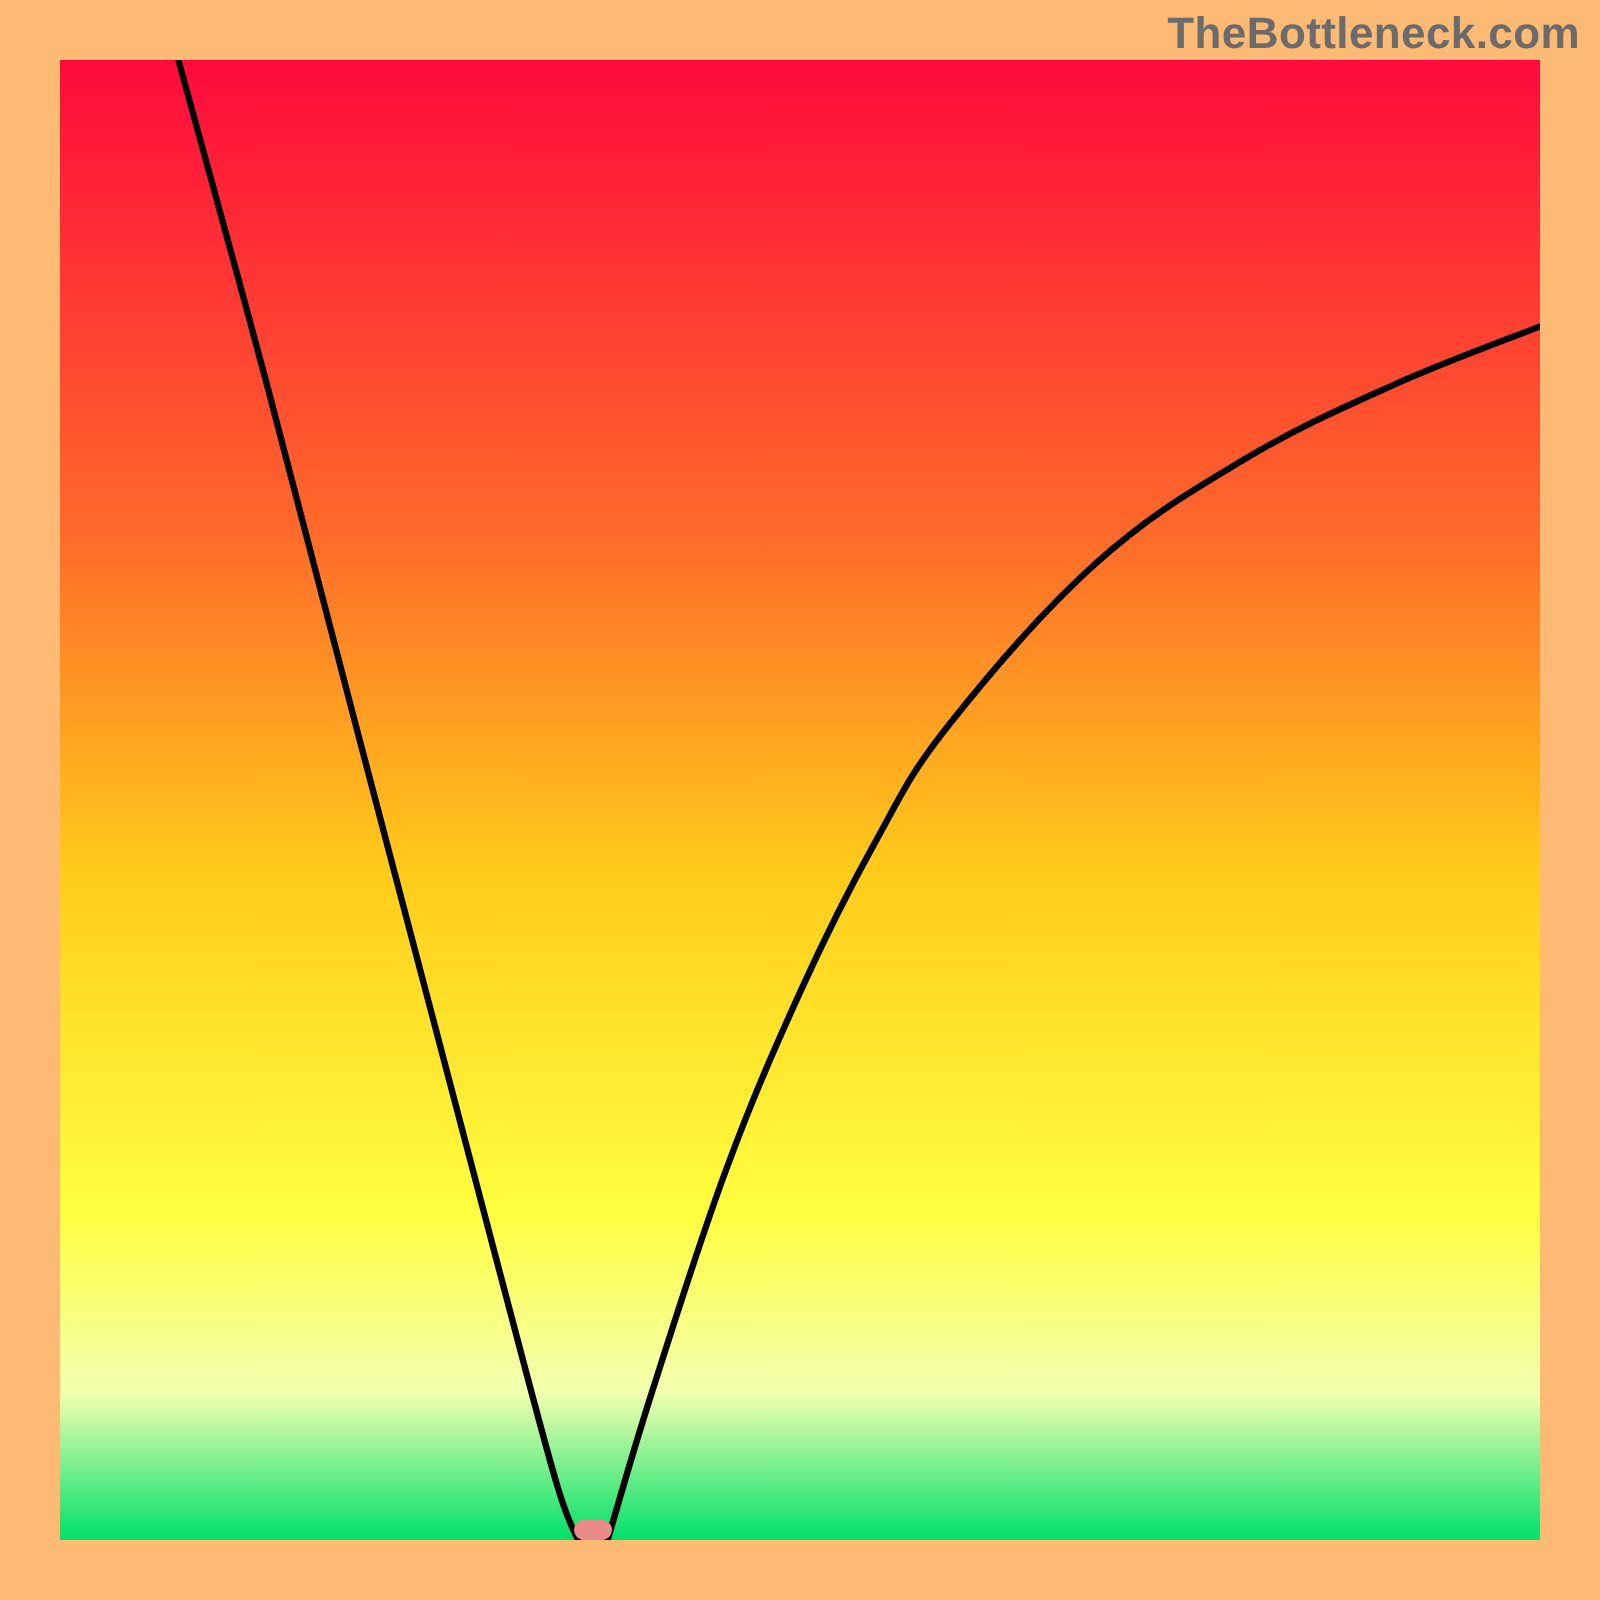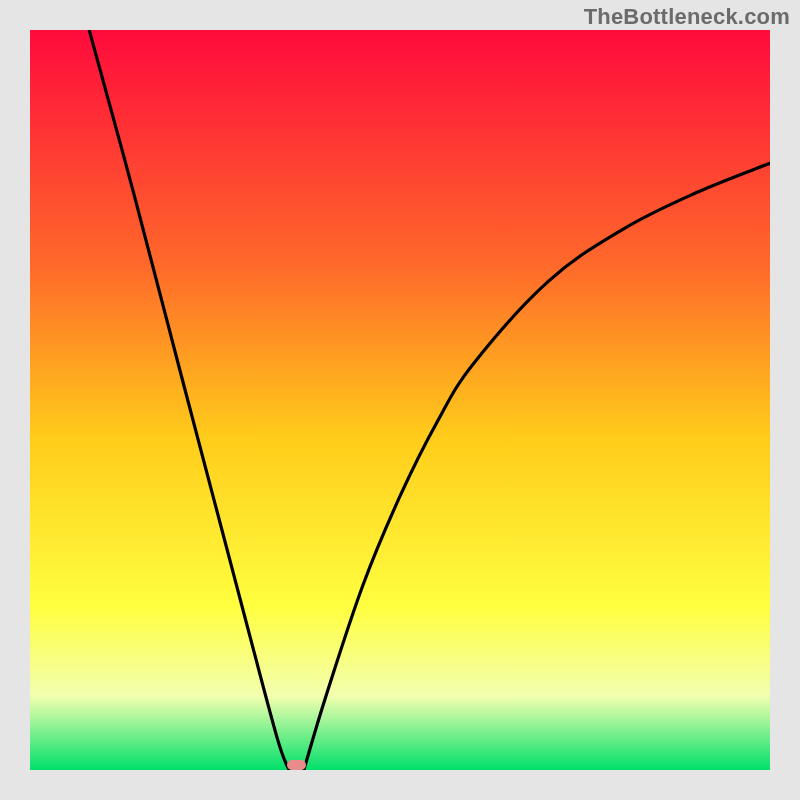--- a/index.html
+++ b/index.html
@@ -10,21 +10,21 @@
     background: #000;
     overflow: hidden;
     font-family: Arial, Helvetica, sans-serif;
   }
   .frame {
     position: absolute;
     left: 0;
     top: 0;
     width: 800px;
     height: 800px;
-    background: #e5e5e5;
+    background: #fdba74;
   }
   .plot {
     position: absolute;
     left: 30px;
     top: 30px;
     width: 740px;
     height: 740px;
   }
   .watermark {
     position: absolute;

